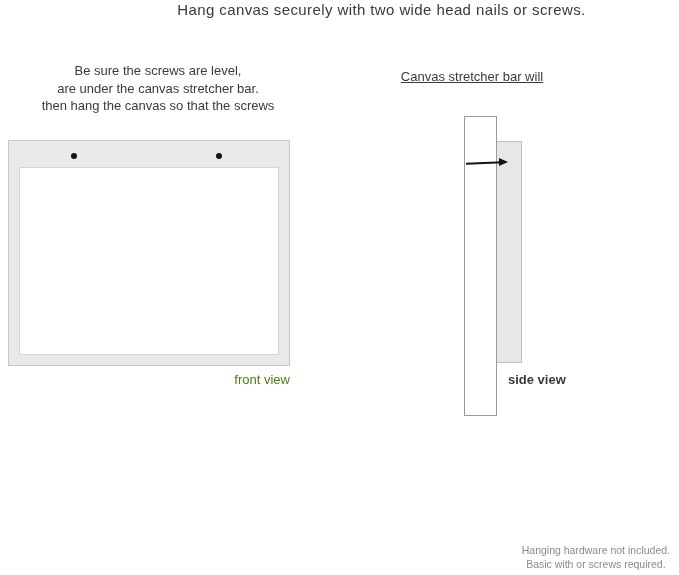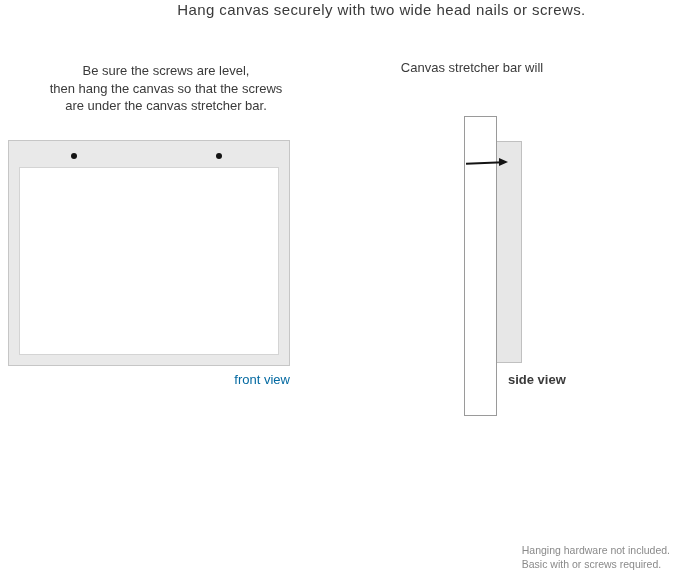--- a/index.html
+++ b/index.html
@@ -5,73 +5,73 @@
   html,body{margin:0;padding:0;background:#ffffff;}
   .page{
     position:relative;width:679px;height:575px;background:#ffffff;overflow:hidden;
     font-family:"Liberation Sans","DejaVu Sans",sans-serif;color:#3a3a3a;
   }
   .title{
     position:absolute;top:1px;left:0;width:100%;text-align:center;
     font-size:15px;letter-spacing:.4px;font-weight:400;color:#3a3a3a;padding-left:42px;
   }
   .instr{font-size:13px;line-height:17.5px;text-align:center;color:#3a3a3a;}
-  .instr-left{position:absolute;top:62px;left:24px;width:284px;}
-  .instr-right{position:absolute;top:59px;left:376px;width:192px;}
+  .instr-left{position:absolute;top:62px;left:16px;width:284px;}
+  .instr-right{position:absolute;top:68px;left:376px;width:192px;text-decoration:underline;}
 
   
   .front-canvas{
     position:absolute;left:8px;top:140px;width:282px;height:226px;
     background:#e9e9e9;border:1px solid #c6c6c6;box-sizing:border-box;
   }
   .front-inner{
     position:absolute;left:10px;top:26px;right:10px;bottom:10px;
     background:#ffffff;border:1px solid #d4d4d4;
   }
   .dot{position:absolute;width:6px;height:6px;border-radius:50%;background:#141414;top:12px;}
   .dot-left{left:62px;}
   .dot-right{left:207px;}
   .front-caption{
     position:absolute;top:372px;left:8px;width:282px;text-align:right;
-    font-size:13px;color:#0369a1;
+    font-size:13px;color:#4d7c0f;
   }
 
   
   .side-wall{
     position:absolute;left:489px;top:141px;width:33px;height:222px;
     background:#e7e7e7;border:1px solid #c0c0c0;box-sizing:border-box;z-index:1;
   }
   .side-bar{
     position:absolute;left:464px;top:116px;width:33px;height:300px;
     background:#ffffff;border:1px solid #9a9a9a;box-sizing:border-box;z-index:2;
   }
   .nail{position:absolute;left:466px;top:157px;width:44px;height:12px;z-index:3;}
   .nail-shaft{position:absolute;left:0;top:5px;width:37px;height:2px;background:#141414;transform:rotate(-2.5deg);}
   .nail-head{
     position:absolute;right:2px;top:1px;width:0;height:0;
     border-left:9px solid #141414;border-top:4px solid transparent;border-bottom:4px solid transparent;
   }
   .side-caption{position:absolute;top:372px;left:508px;font-size:13px;color:#3a3a3a;font-weight:bold;}
 
   .footnote{
-    position:absolute;right:9px;bottom:4px;text-align:left;
+    position:absolute;right:9px;bottom:4px;text-align:center;
     font-size:10.5px;line-height:13.5px;color:#8a8a8a;
   }
 </style>
 </head>
 <body>
 
 <div class="page">
 
   <div class="title">Hang canvas securely with two wide head nails or screws.</div>
 
   <div class="instr instr-left">
     <div>Be sure the screws are level,</div>
+    <div>are under the canvas stretcher bar.</div>
     <div>then hang the canvas so that the screws</div>
-    <div>are under the canvas stretcher bar.</div>
   </div>
 
   <div class="instr instr-right">
     <div>Canvas stretcher bar will</div>
   </div>
 
   <div class="front-canvas">
     <span class="dot dot-left"></span>
     <span class="dot dot-right"></span>
     <div class="front-inner"></div>

